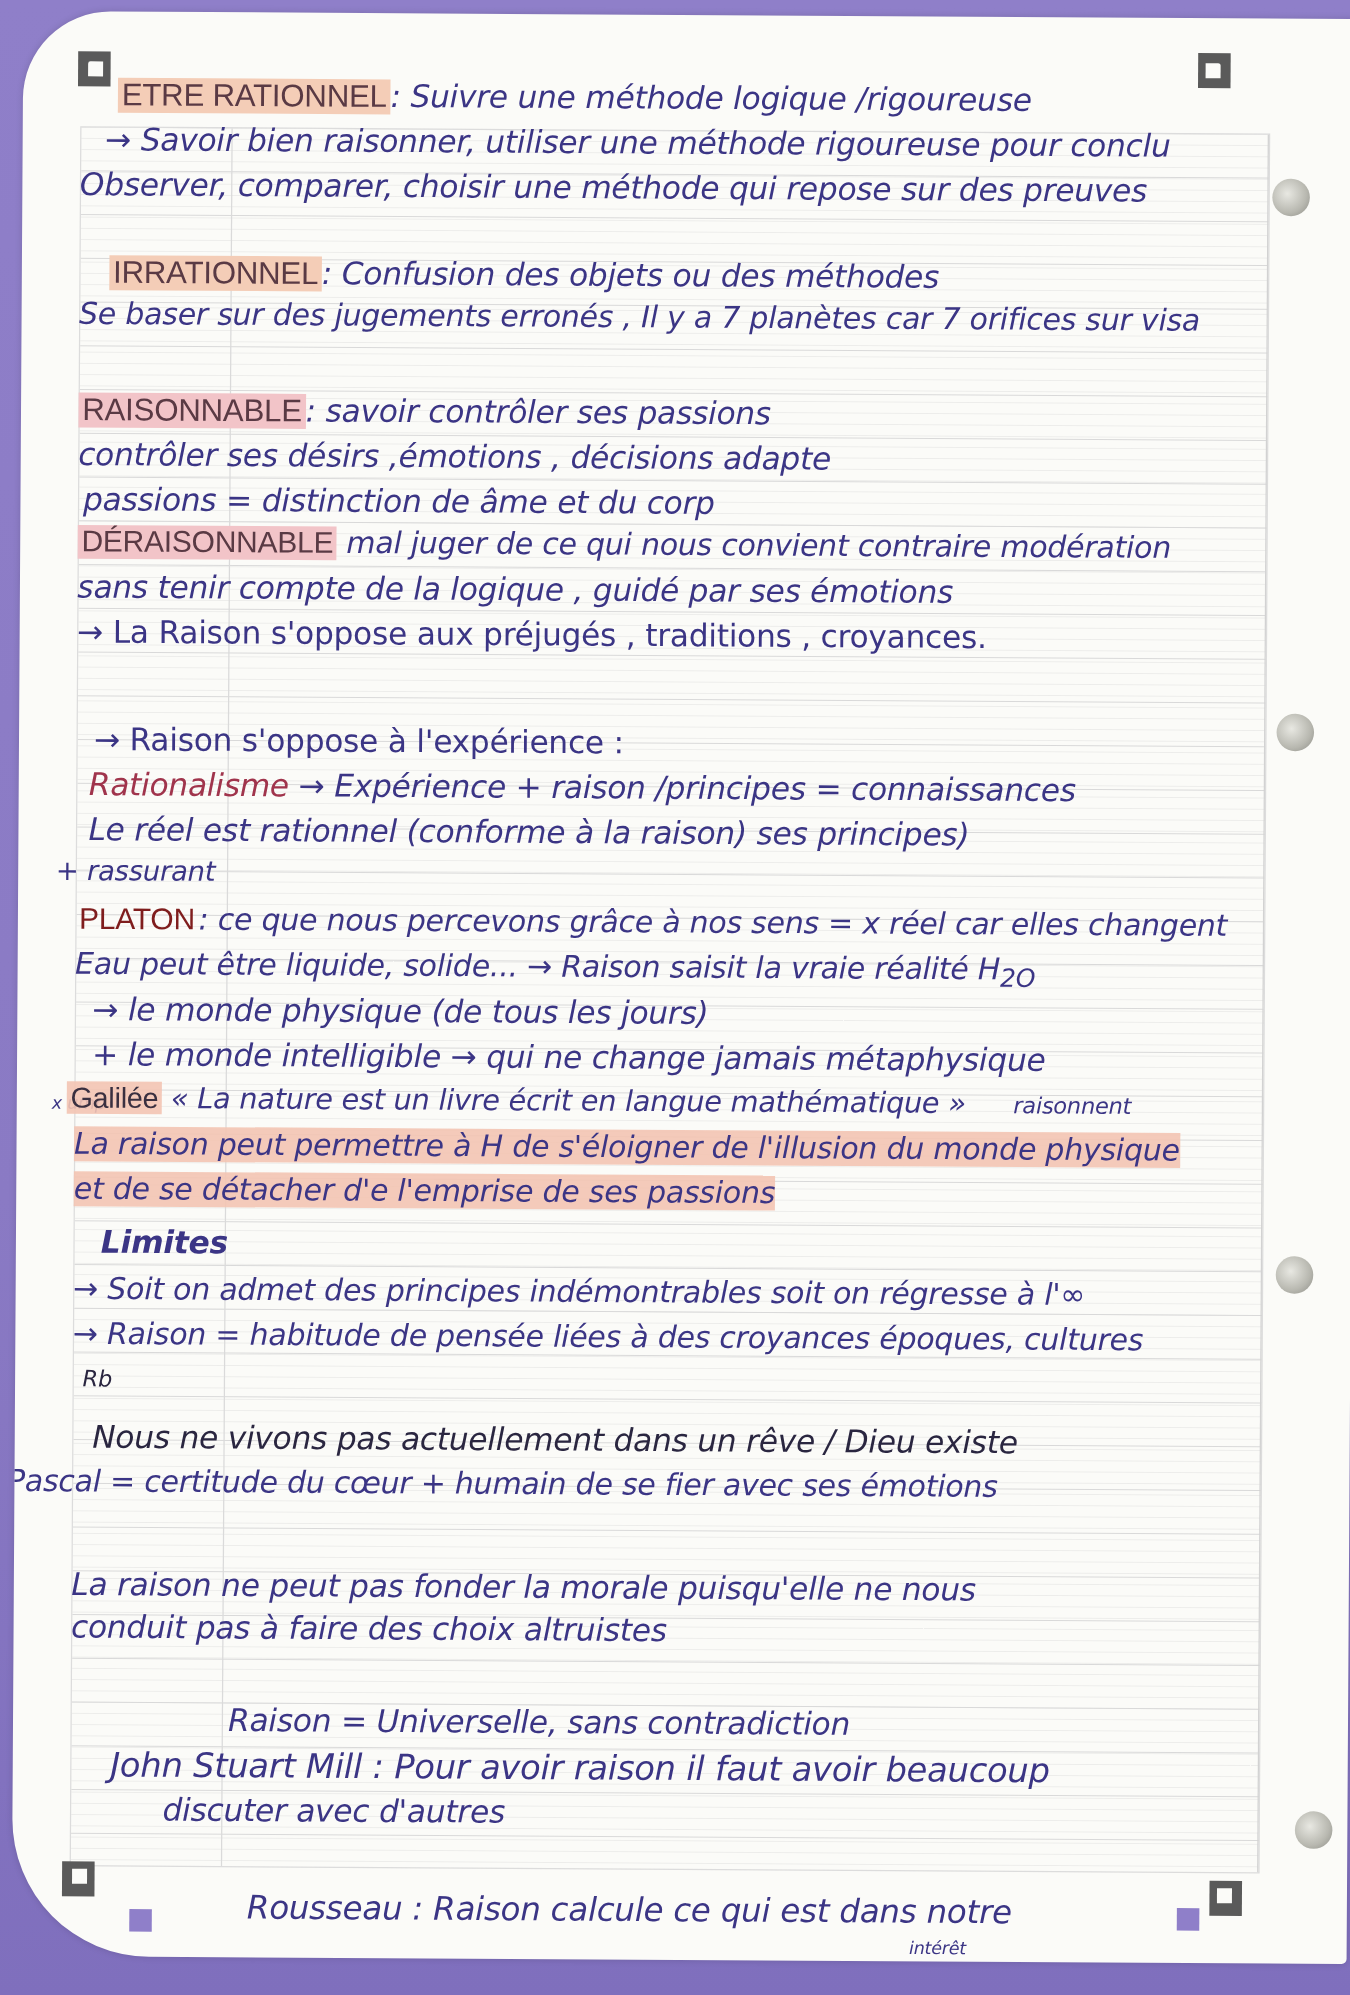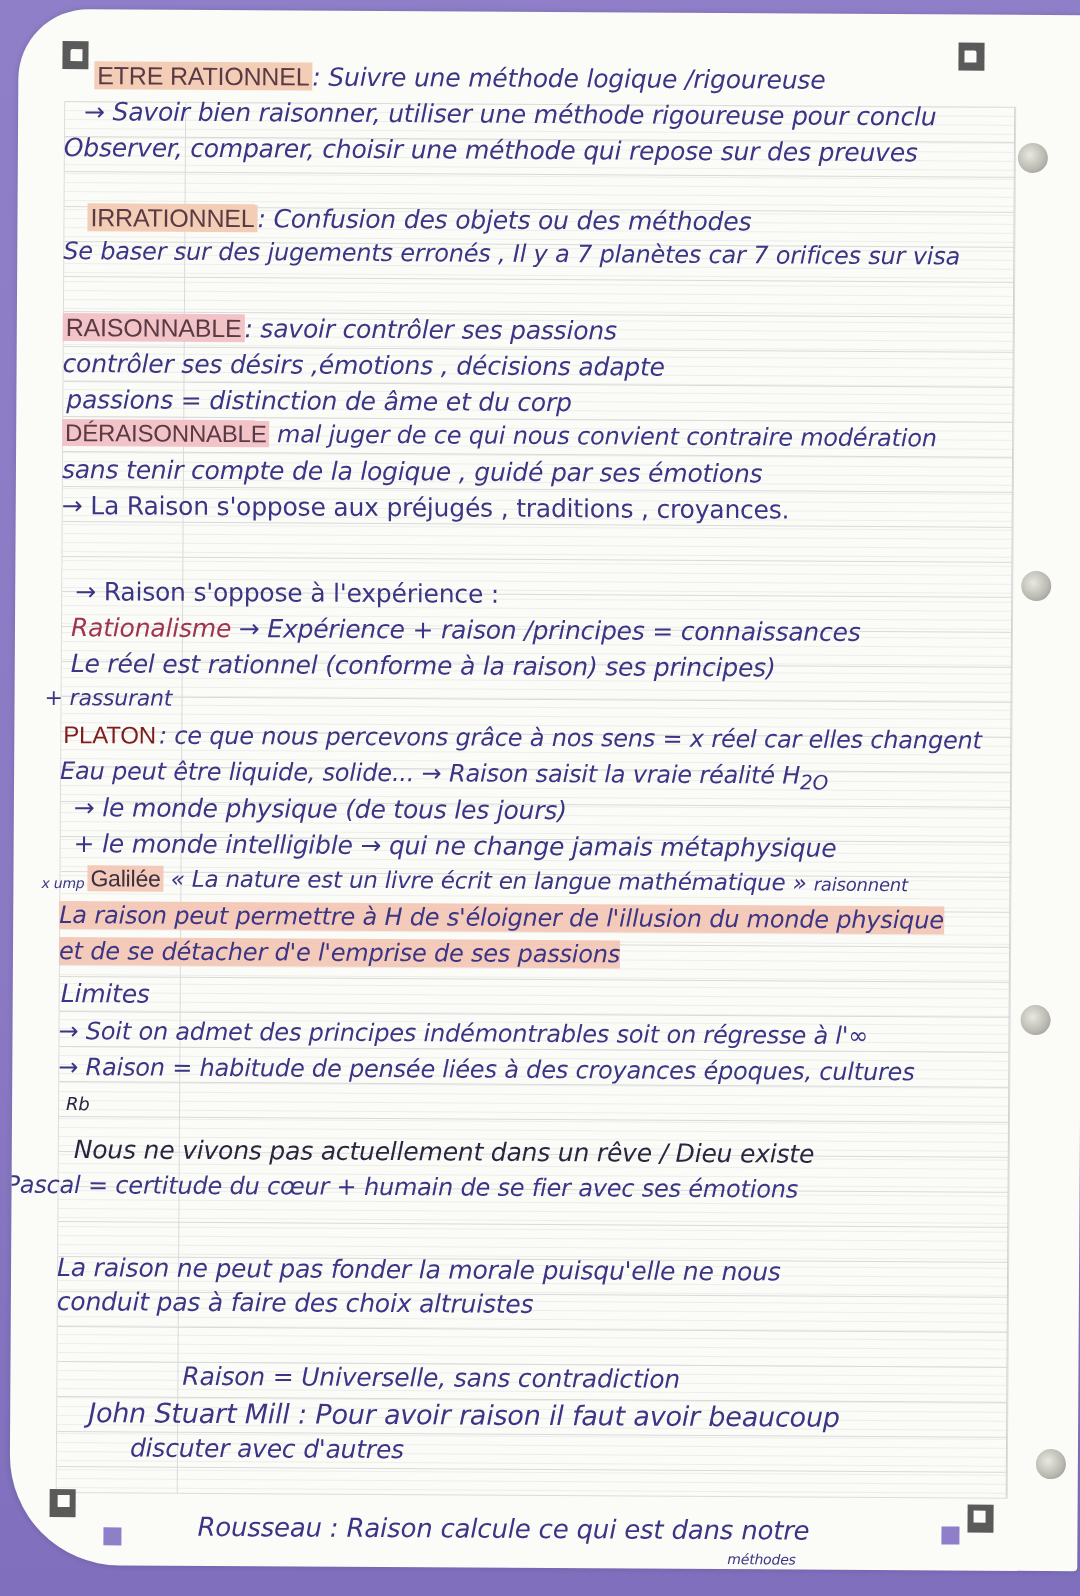--- a/index.html
+++ b/index.html
@@ -134,39 +134,39 @@
     <span class="term" style="color:#7f1d1d;">PLATON</span><span>: ce que nous percevons grâce à nos sens = x réel car elles </span><span class="underline-red">changent</span>
   </div>
   <div class="line" style="left:46px; top:748px; font-size:24px;">
     <span>Eau peut être liquide, solide... → Raison saisit la vraie réalité H</span><span class="sub">2O</span>
   </div>
   <div class="line" style="left:60px; top:784px;">→ le monde physique (de tous les jours)</div>
   <div class="line" style="left:60px; top:820px;">+ le monde intelligible → qui ne change jamais métaphysique</div>
 
   <div class="line tiny" style="left:0px; top:866px;">x ump</div>
   <div class="line" style="left:40px; top:856px; font-size:23px;">
-    <span class="term hl-salmon" style="color:#3a3040;margin-left:34px;">Galilée</span><span> « La nature est un livre écrit en langue mathématique » </span><span style="font-size:18px;">raisonnent</span>
+    <span class="term hl-salmon" style="color:#3a3040;">Galilée</span><span> « La nature est un livre écrit en langue mathématique » </span><span style="font-size:18px;margin-left:31px;">raisonnent</span>
   </div>
   <div class="line" style="left:46px; top:892px; font-size:24px;">
     <span class="hl-salmon">La raison peut permettre à H de s'éloigner de l'illusion du monde physique</span>
   </div>
   <div class="line" style="left:46px; top:928px; font-size:24px;">
     <span class="hl-salmon">et de se détacher d'e l'emprise de ses passions</span>
   </div>
 
-  <div class="line" style="left:48px; top:970px;">Limites</div>
+  <div class="line" style="left:68px; top:970px;font-weight:bold;">Limites</div>
   <div class="line" style="left:46px; top:1008px; font-size:24px;">→ Soit on admet des principes indémontrables soit on régresse à l'∞</div>
   <div class="line" style="left:46px; top:1044px; font-size:24px;">→ Raison = habitude de pensée liées à des croyances époques, cultures</div>
   <div class="line dark tiny" style="left:26px; top:1084px; font-size:18px;">Rb</div>
 
   <div class="line dark" style="left:62px; top:1126px;">Nous ne vivons pas actuellement dans un rêve / Dieu existe</div>
   <div class="line" style="left:-6px; top:1162px; font-size:24px;">Pascal = certitude du cœur + humain de se fier avec ses émotions</div>
 
   <div class="line" style="left:46px; top:1244px;">La raison ne peut pas fonder la morale puisqu'elle ne nous</div>
   <div class="line" style="left:46px; top:1278px;">conduit pas à faire des choix altruistes</div>
 
   <div class="line" style="left:172px; top:1352px;">Raison = Universelle, sans contradiction</div>
   <div class="line" style="left:78px; top:1388px; font-size:27px;">John Stuart Mill : Pour avoir raison il faut avoir beaucoup</div>
   <div class="line" style="left:120px; top:1424px;">discuter avec d'autres</div>
 
   <div class="line" style="left:188px; top:1502px; font-size:26px;">Rousseau : Raison calcule ce qui est dans notre</div>
-  <div class="line tiny" style="left:690px; top:1538px;">méthodes</div>
+  <div class="line tiny" style="left:690px; top:1538px;">intérêt</div>
 </div>
 
 </body></html>

